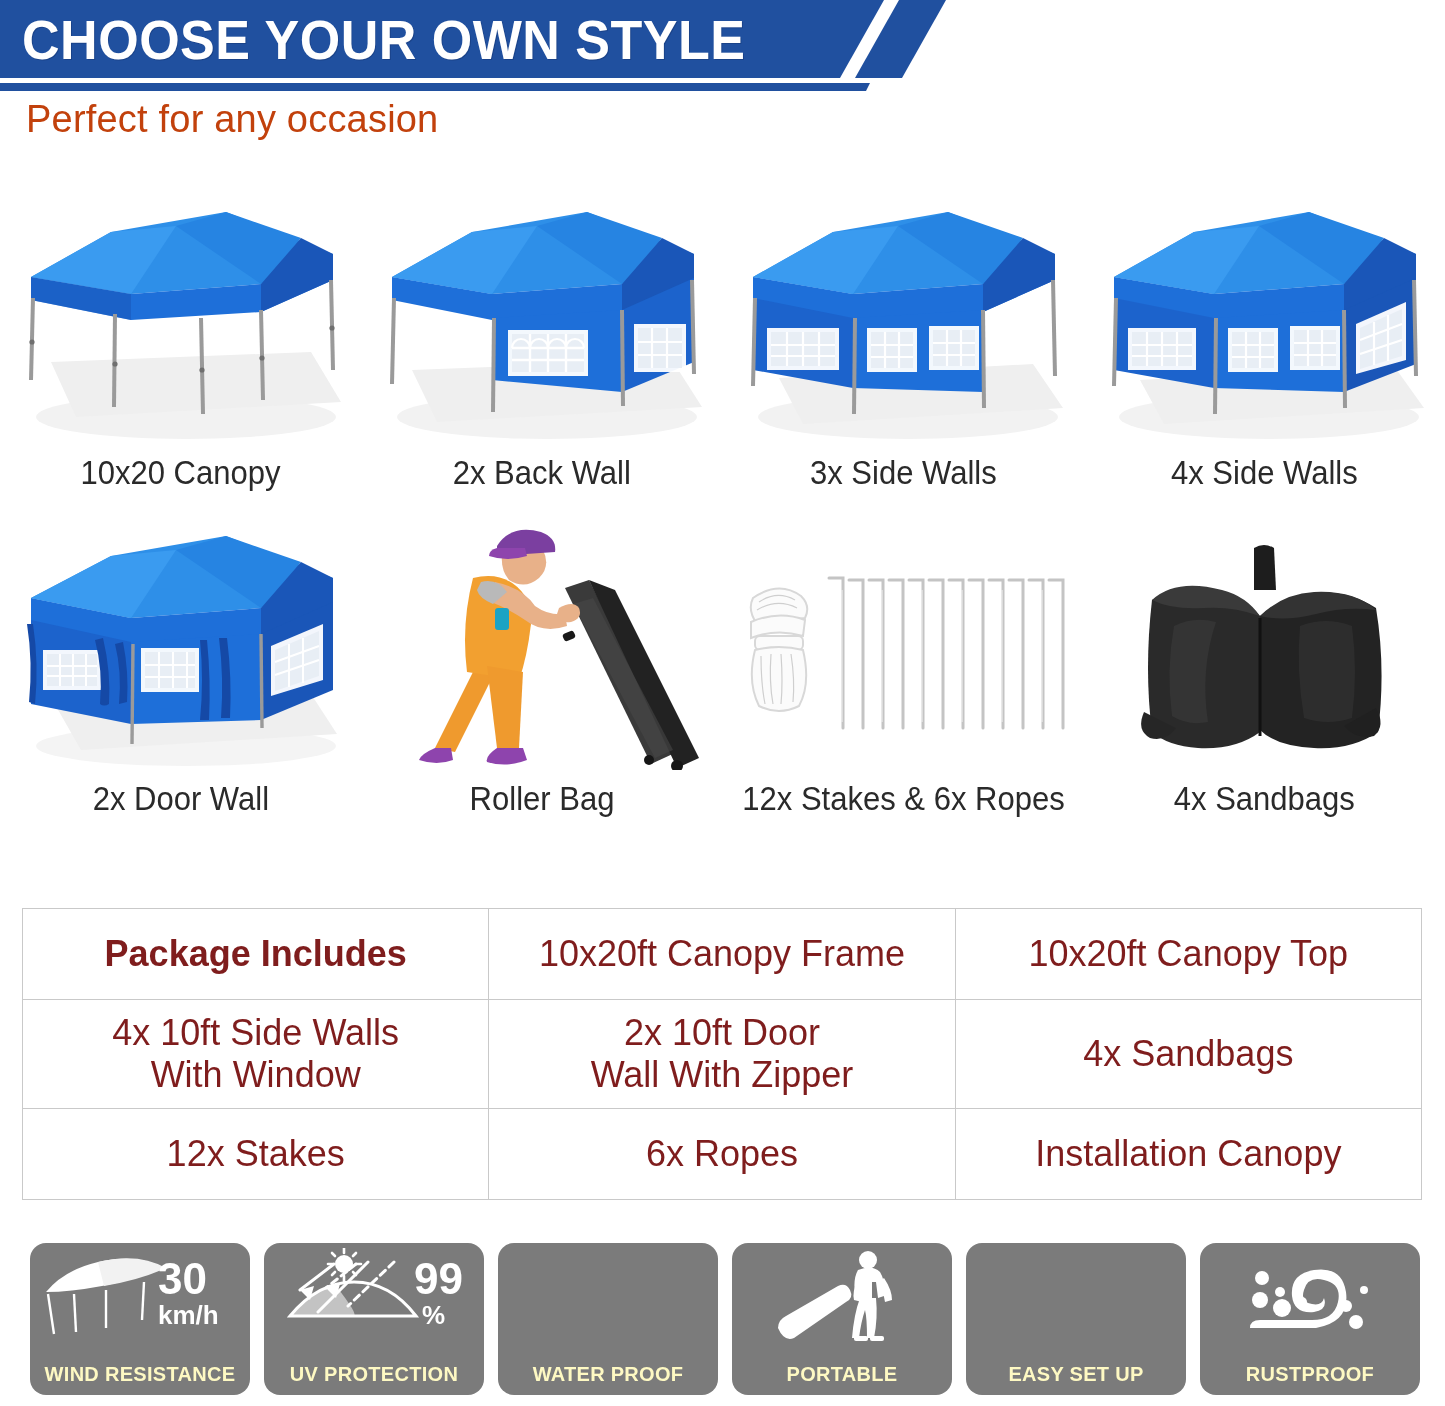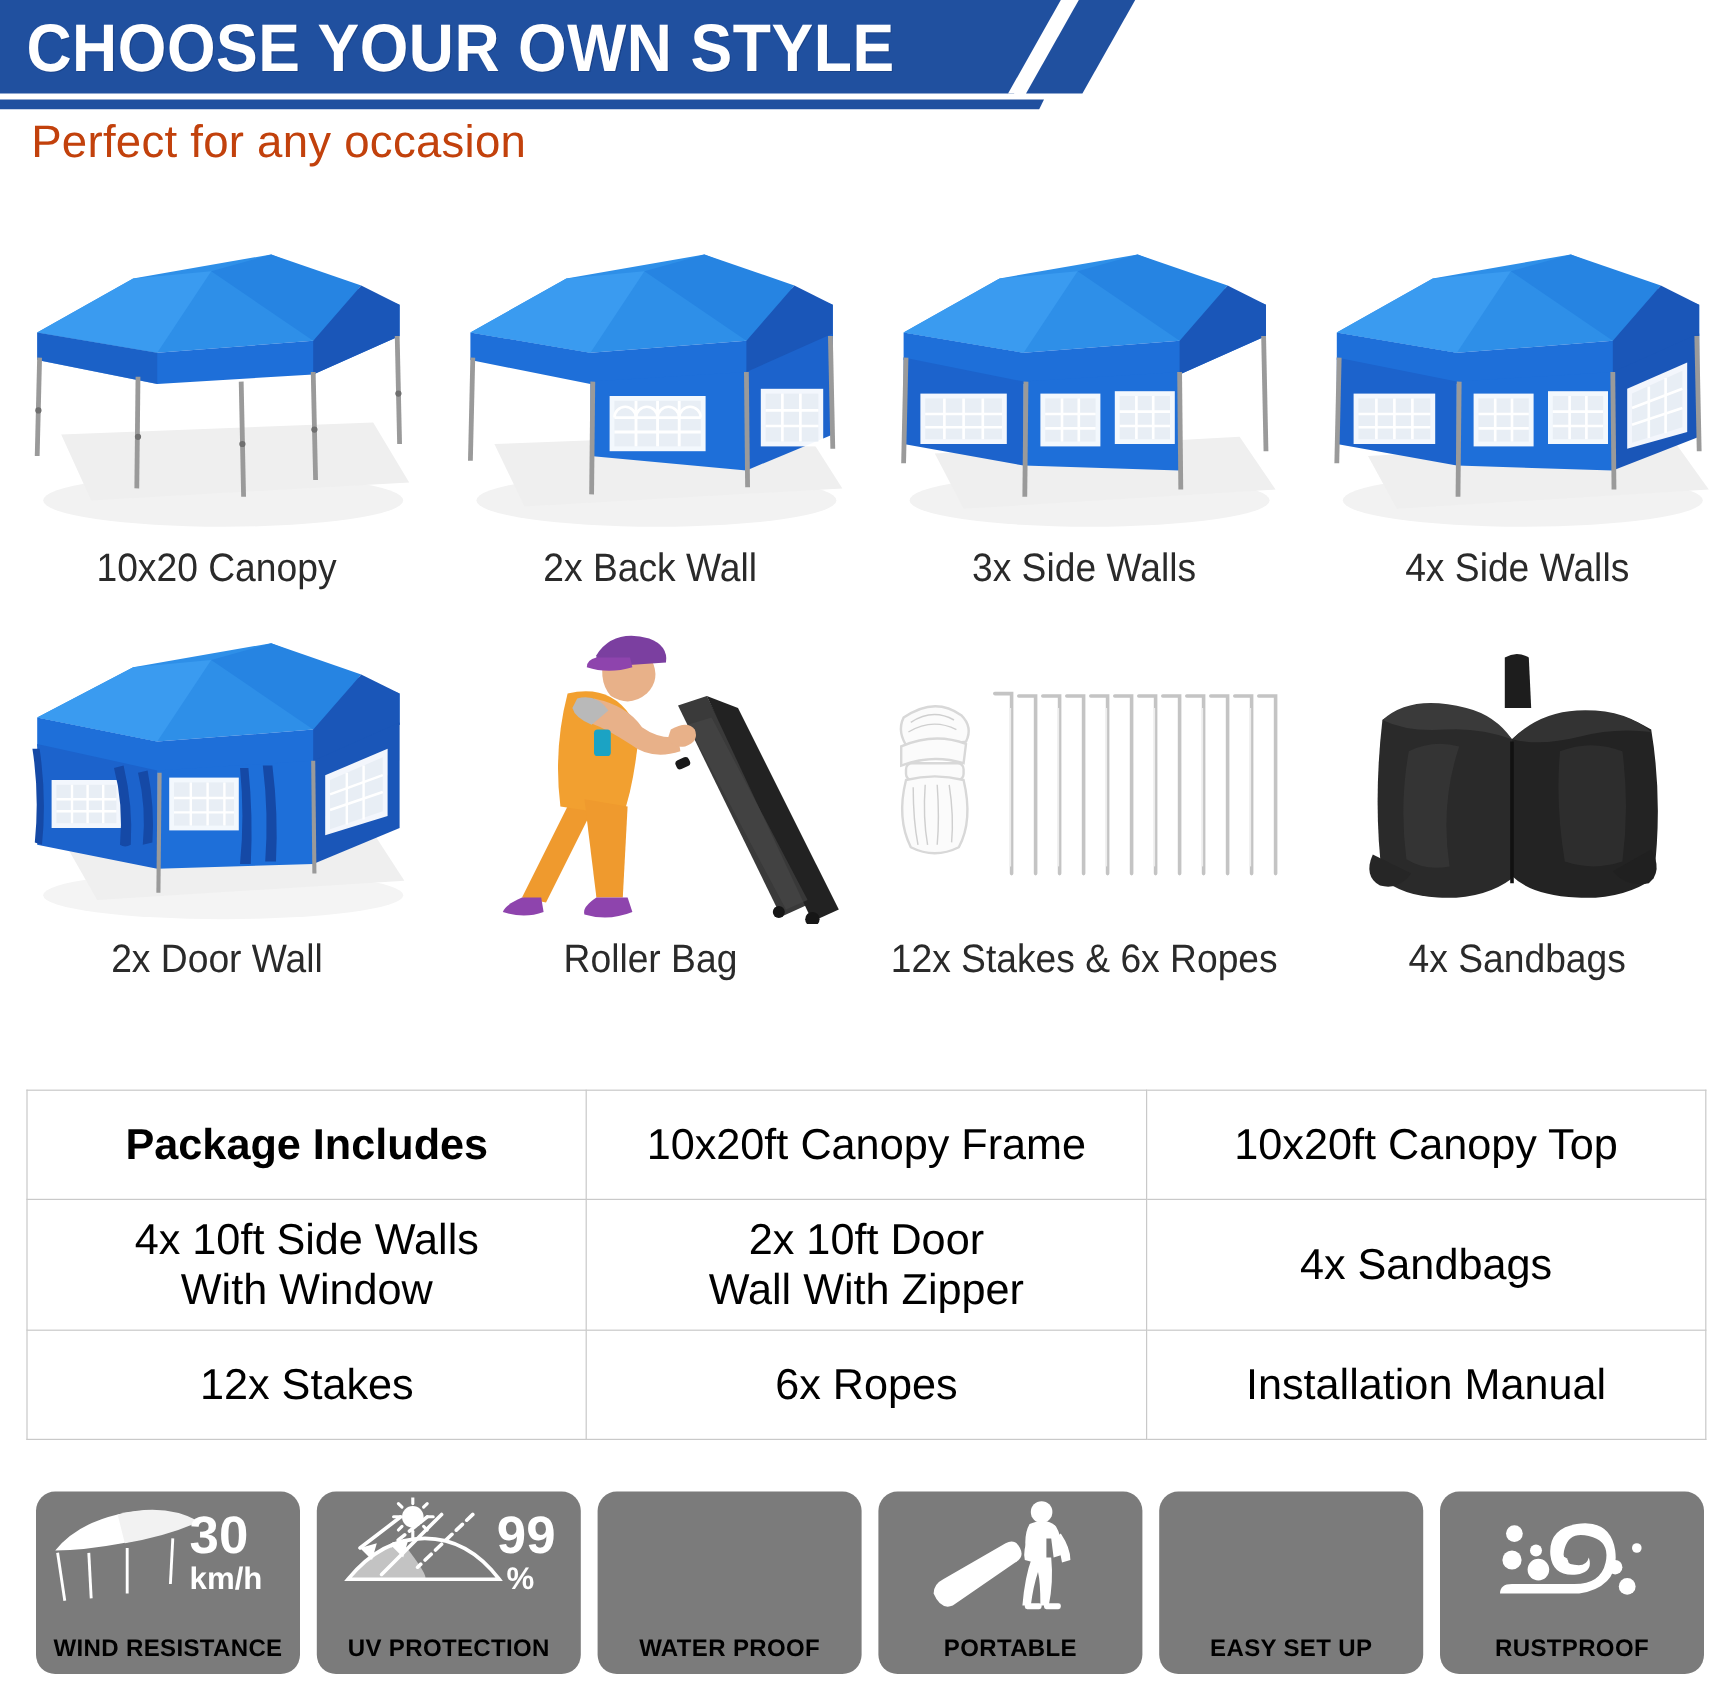--- a/index.html
+++ b/index.html
@@ -99,21 +99,21 @@
     width: 1400px;
     border-collapse: collapse;
     table-layout: fixed;
   }
   .package-table td {
     border: 1px solid #c9c9c9;
     text-align: center;
     vertical-align: middle;
     font-family: "Liberation Sans Narrow", "Liberation Sans", sans-serif;
     font-size: 36px;
-    color: #000000;
+    color: #7f1d1d;
     line-height: 1.16;
     padding: 6px 4px;
     transform: scaleX(1);
   }
   .package-table tr:nth-child(1) td { height: 78px; }
   .package-table tr:nth-child(2) td { height: 96px; }
   .package-table tr:nth-child(3) td { height: 78px; }
   .package-table td.head-cell {
     font-weight: bold;
   }
@@ -148,21 +148,21 @@
     justify-content: center;
     padding-top: 2px;
     box-sizing: border-box;
   }
   .badge-label {
     position: absolute;
     bottom: 9px;
     left: 0;
     width: 100%;
     text-align: center;
-    color: #000000;
+    color: #fef9c3;
     font-size: 20px;
     font-weight: bold;
     letter-spacing: 0.3px;
     white-space: nowrap;
   }
   .badge-art svg { display: block; }
 </style>
 </head>
 <body>
 
@@ -546,21 +546,21 @@
         <span class="cell-inner">2x 10ft Door</span>
         <span class="cell-inner">Wall With Zipper</span>
       </td>
       <td>
         <span class="cell-inner">4x Sandbags</span>
       </td>
     </tr>
     <tr>
       <td>12x Stakes</td>
       <td>6x Ropes</td>
-      <td>Installation Manual</td>
+      <td>Installation Canopy</td>
     </tr>
   </tbody>
 </table>
 
 <div class="badges">
 
   <div class="badge">
     <div class="badge-art">
       <svg width="200" height="96" viewBox="0 0 200 96">
         <path d="M6,44 q18,-22 52,-30 q36,-8 62,4 q-24,14 -58,20 q-32,6 -56,6 Z" fill="#ffffff"></path>

